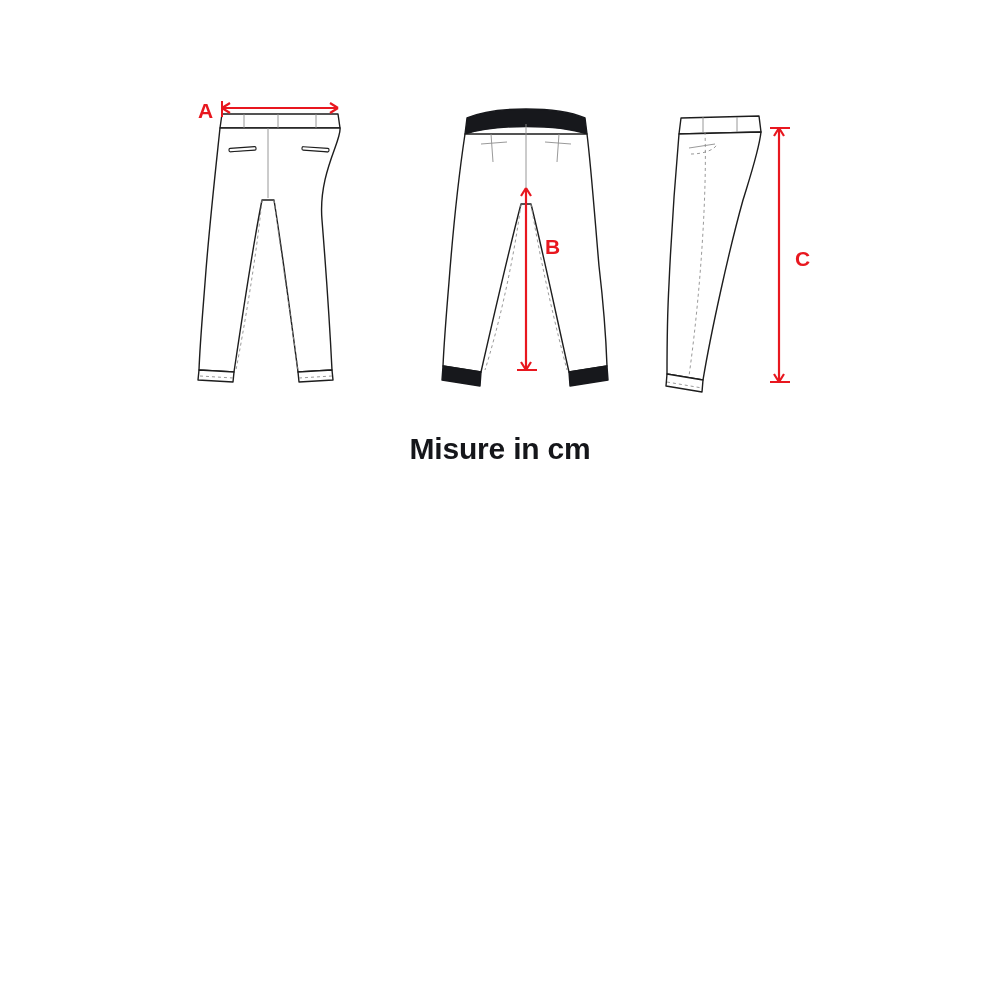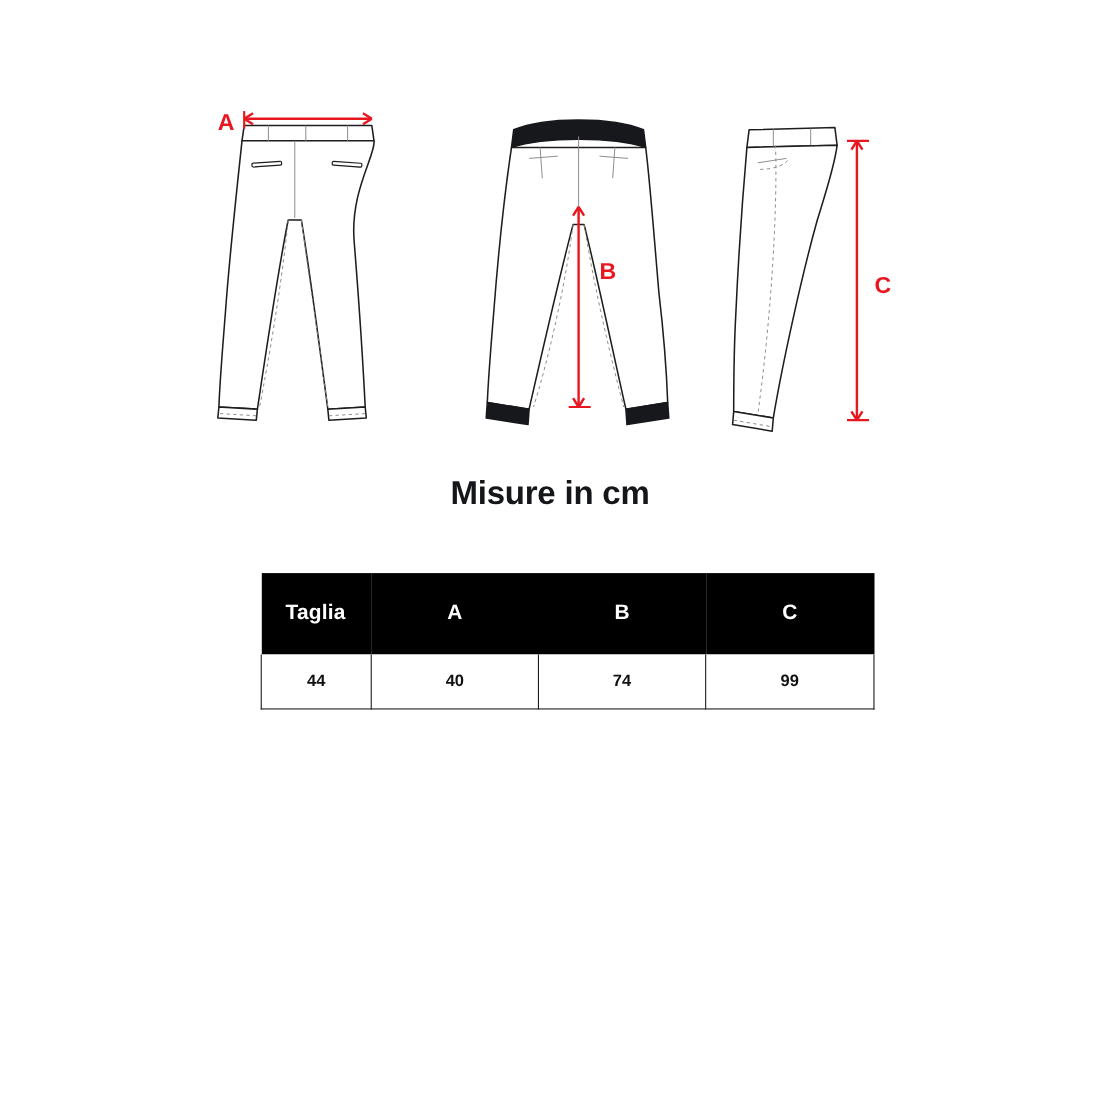--- a/index.html
+++ b/index.html
@@ -239,40 +239,14 @@
           <path d="M125 312 L145 312" stroke-width="2"></path>
         </g>
         <text class="dim-label" x="150" y="196">C</text>
       </svg>
     </div>
 
   </div>
 
   <div class="title">Misure in cm</div>
 
-  <div class="table-wrap">
-    <table class="size-table">
-      <colgroup>
-        <col class="c1">
-          <col class="c2">
-          <col class="c3">
-          <col class="c4">
-      </colgroup>
-      <thead>
-        <tr>
-          <th class="first">Taglia</th>
-          <th>A</th>
-          <th>B</th>
-          <th>C</th>
-        </tr>
-      </thead>
-      <tbody>
-        <tr>
-          <td>44</td>
-          <td>40</td>
-          <td>74</td>
-          <td>99</td>
-        </tr>
-      </tbody>
-    </table>
-  </div>
 
 </div>
 
 </body></html>

